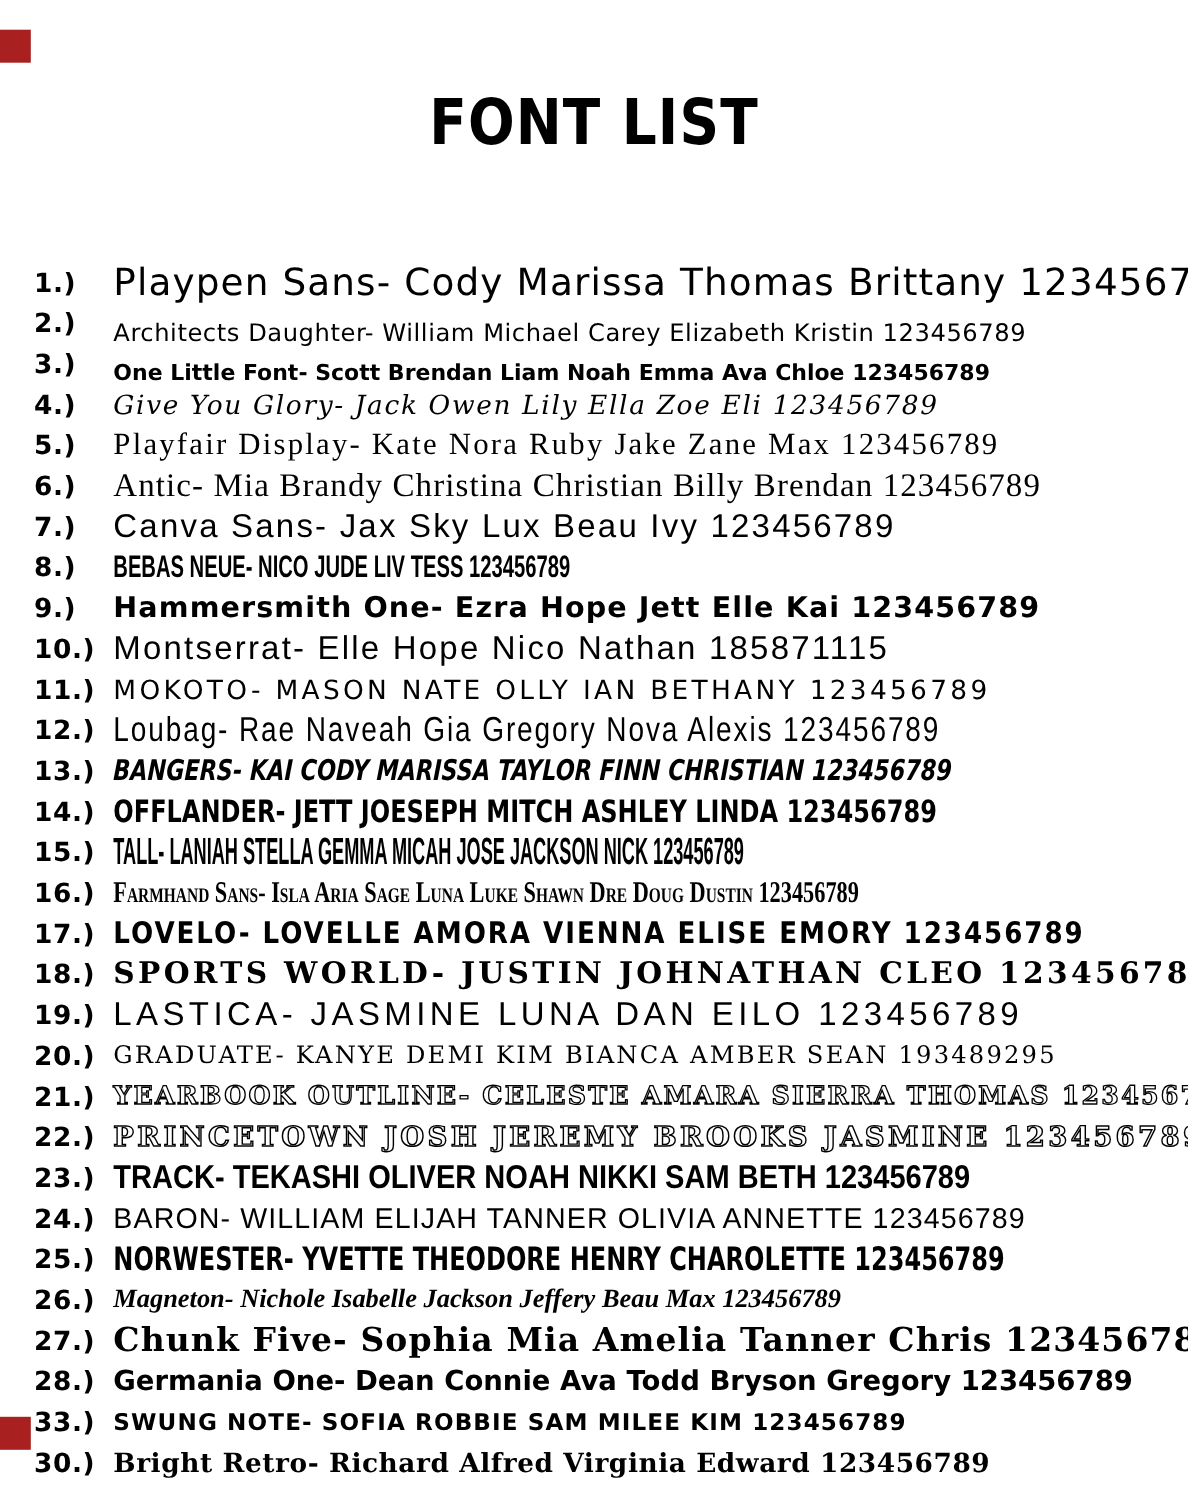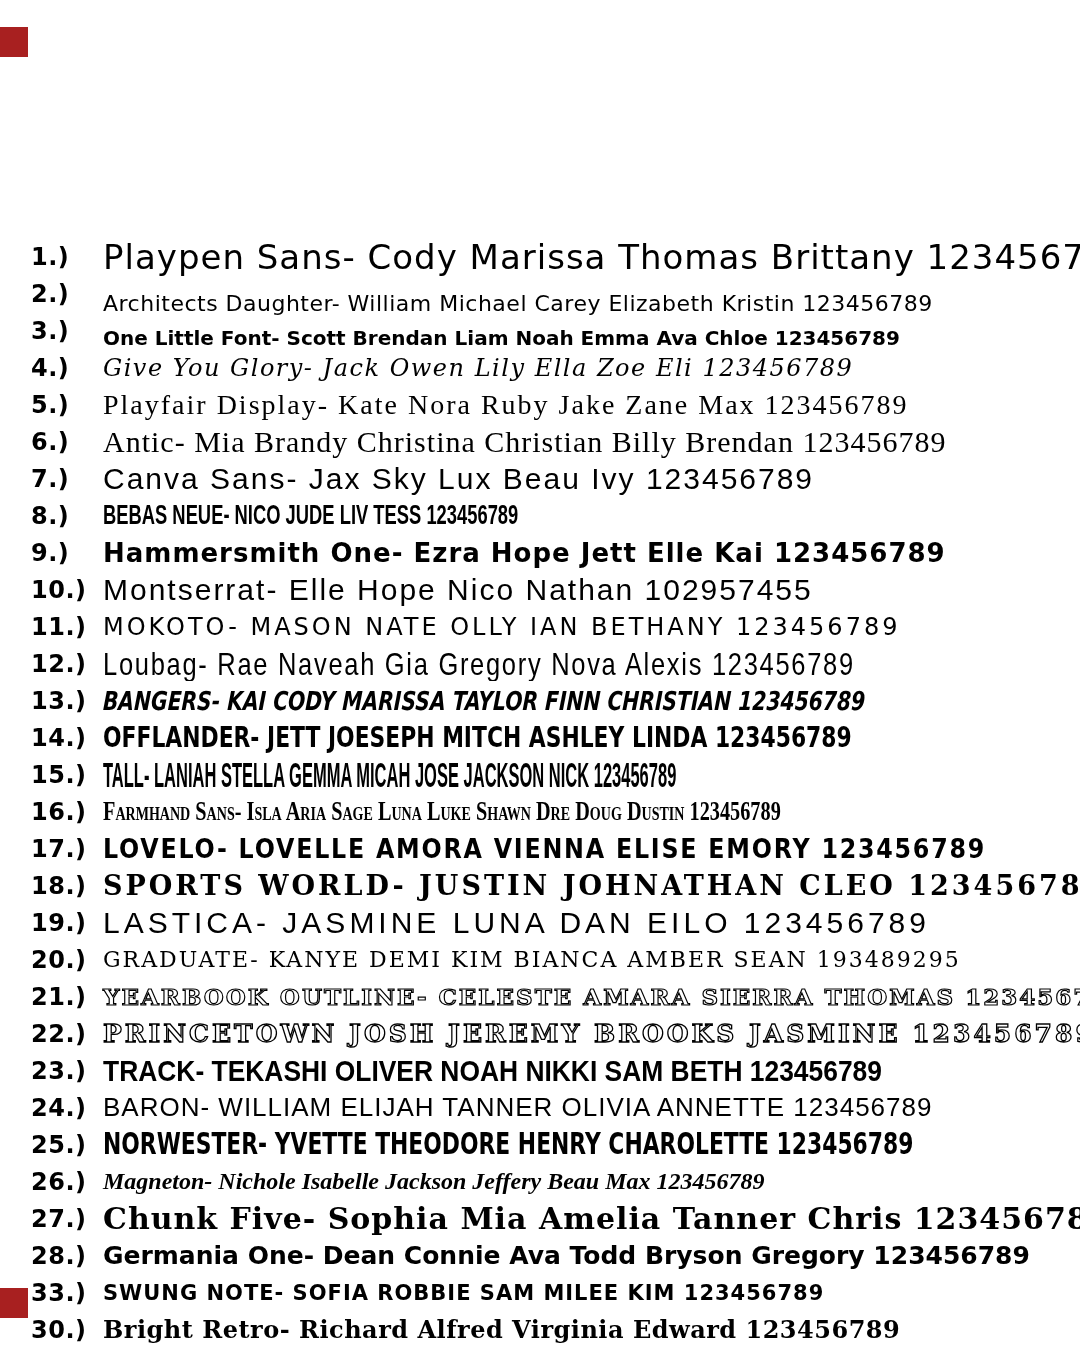--- a/index.html
+++ b/index.html
@@ -51,20 +51,23 @@
   .s30{font-family:"DejaVu Serif",serif;font-size:24px;font-weight:bold;letter-spacing:0.5px;}
 </style>
 </head>
 <body>
 
 <div class="page">
 
   <div class="marker top"></div>
   <div class="marker bottom"></div>
 
+  <div class="title-wrap">
+    <span class="title-text">FONT LIST</span>
+  </div>
 
   <ol class="fontlist">
     <li>
         <span class="num">1.)</span>
         <span class="sample s1">Playpen Sans- Cody Marissa Thomas Brittany 123456789</span>
       </li>
     <li>
         <span class="num">2.)</span>
         <span class="sample s2">Architects Daughter- William Michael Carey Elizabeth Kristin 123456789</span>
       </li>
@@ -91,21 +94,21 @@
     <li>
         <span class="num">8.)</span>
         <span class="sample s8">BEBAS NEUE- NICO JUDE LIV TESS 123456789</span>
       </li>
     <li>
         <span class="num">9.)</span>
         <span class="sample s9">Hammersmith One- Ezra Hope Jett Elle Kai 123456789</span>
       </li>
     <li>
         <span class="num">10.)</span>
-        <span class="sample s10">Montserrat- Elle Hope Nico Nathan 102957455</span>
+        <span class="sample s10">Montserrat- Elle Hope Nico Nathan 185871115</span>
       </li>
     <li>
         <span class="num">11.)</span>
         <span class="sample s11">MOKOTO- MASON NATE OLLY IAN BETHANY 123456789</span>
       </li>
     <li>
         <span class="num">12.)</span>
         <span class="sample s12">Loubag- Rae Naveah Gia Gregory Nova Alexis 123456789</span>
       </li>
     <li>

